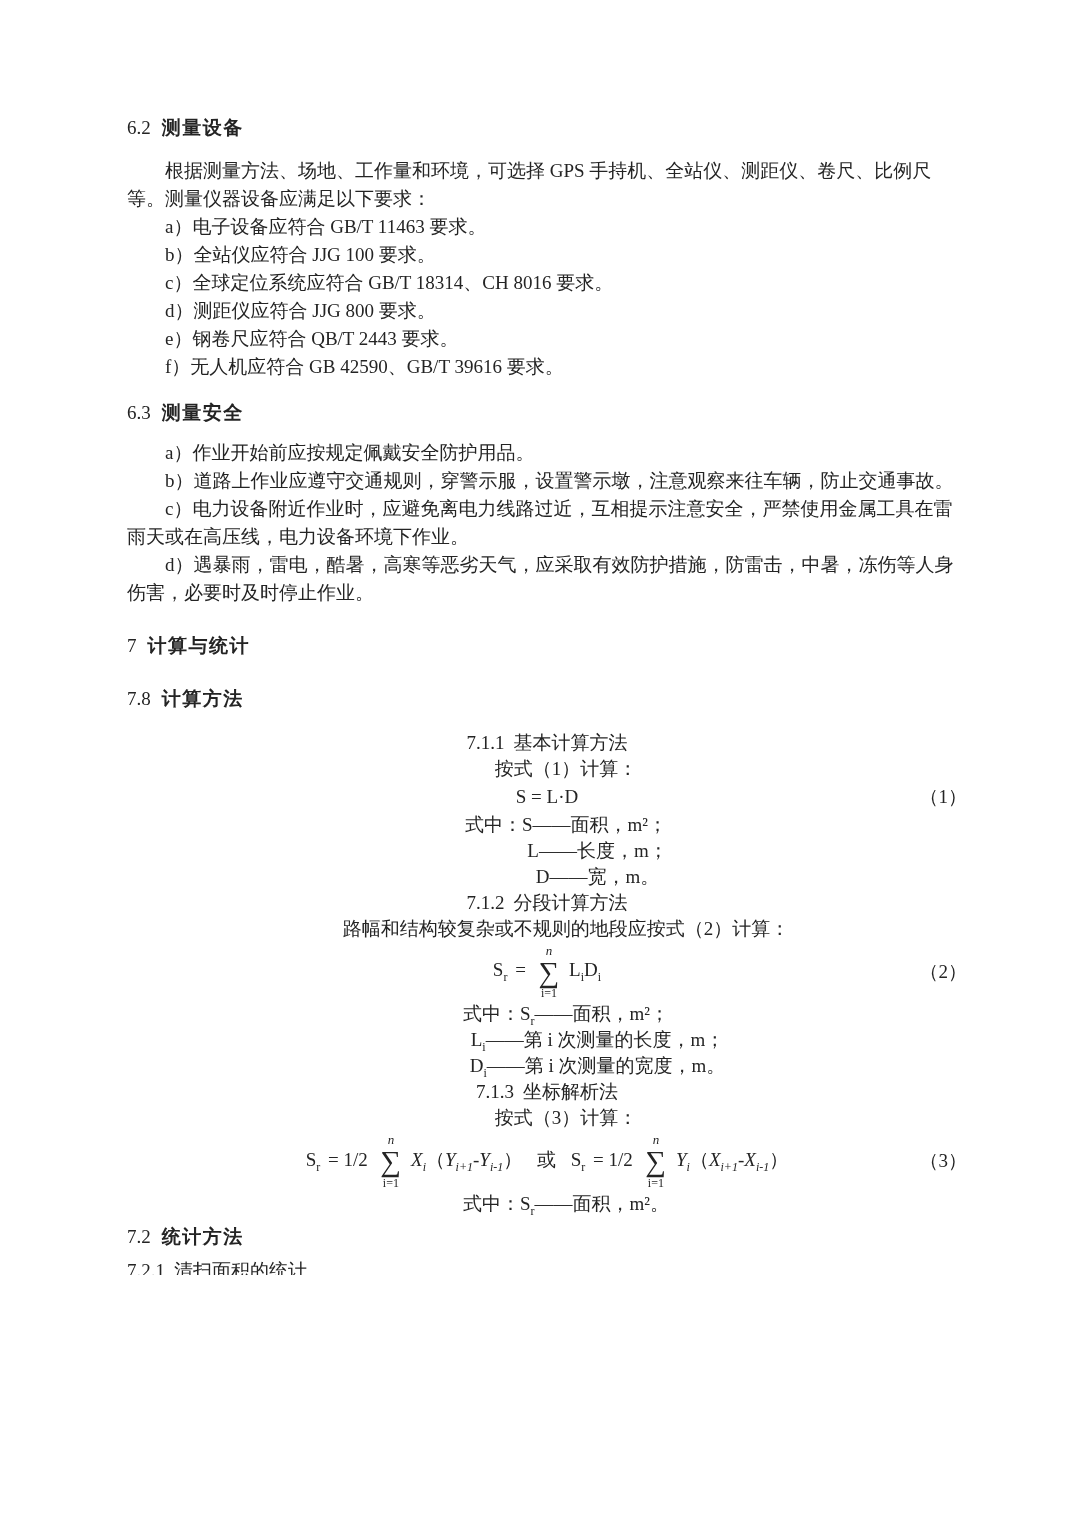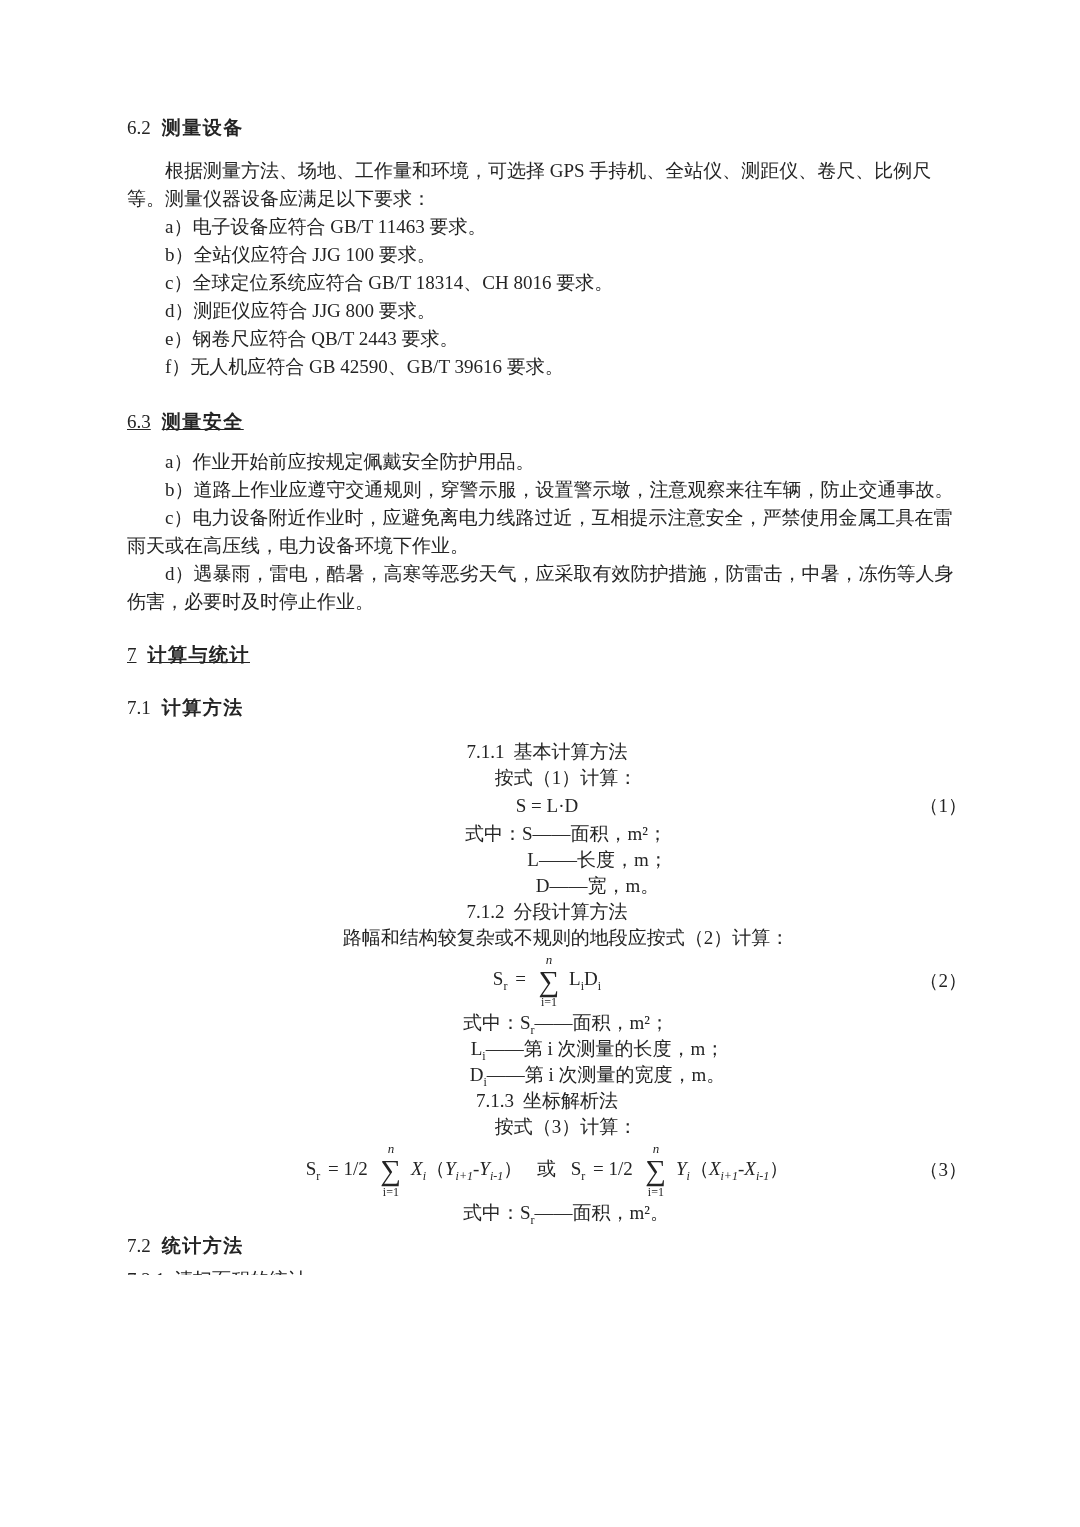--- a/index.html
+++ b/index.html
@@ -20,22 +20,22 @@
     line-height:28px;
   }
   
   .sec-heading { line-height:28px; font-size:19px; }
   .sec-num { font-family:"Liberation Serif","DejaVu Serif",serif; margin-right:11px; }
   .sec-title {
     font-family:"Liberation Sans","DejaVu Sans",sans-serif;
     font-weight:bold; letter-spacing:1.5px; font-size:19px;
   }
   .h62 { margin-bottom:15px; }
-  .h63 { margin-top:27px; margin-bottom:12px;text-decoration:underline; }
-  .ch7 { margin-top:25px; margin-bottom:25px;text-decoration:underline; }
+  .h63 { margin-top:18px; margin-bottom:12px; }
+  .ch7 { margin-top:25px; margin-bottom:25px; }
   .h71 { margin-bottom:17px; }
   .h72 { margin-top:6px; margin-bottom:6px; }
   
   .para { line-height:28px; }
   .tight { line-height:26px;text-align:center; }
   .indent { text-indent:38px; }
   .subsec .num { margin-right:9px; }
   
   .def-cont { padding-left:101px; }
   
@@ -90,21 +90,21 @@
     <p class="para indent">a）作业开始前应按规定佩戴安全防护用品。</p>
     <p class="para indent">b）道路上作业应遵守交通规则，穿警示服，设置警示墩，注意观察来往车辆，防止交通事故。</p>
     <p class="para indent">c）电力设备附近作业时，应避免离电力线路过近，互相提示注意安全，严禁使用金属工具在雷雨天或在高压线，电力设备环境下作业。</p>
     <p class="para indent">d）遇暴雨，雷电，酷暑，高寒等恶劣天气，应采取有效防护措施，防雷击，中暑，冻伤等人身伤害，必要时及时停止作业。</p>
 
     <div class="sec-heading ch7">
       <span class="sec-num">7</span><span class="sec-title">计算与统计</span>
     </div>
 
     <div class="sec-heading h71">
-      <span class="sec-num">7.1</span><span class="sec-title">计算方法</span>
+      <span class="sec-num">7.8</span><span class="sec-title">计算方法</span>
     </div>
 
     <p class="para tight subsec">
       <span class="num">7.1.1</span><span>基本计算方法</span>
     </p>
     <p class="para tight indent">按式（1）计算：</p>
 
     <div class="formula-row">
       <span class="f-body">S = L·D</span>
       <span class="f-num">（1）</span>

